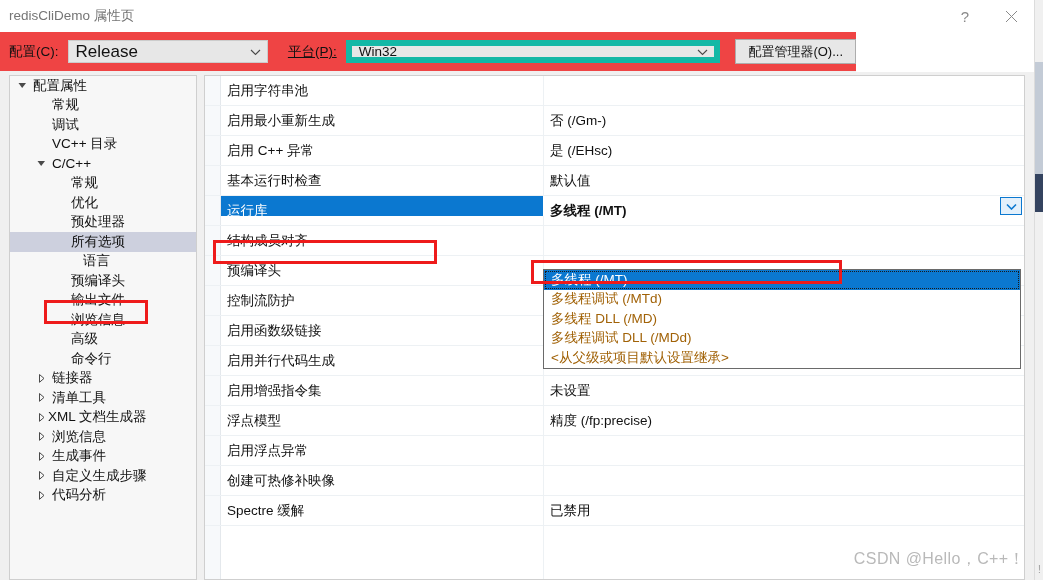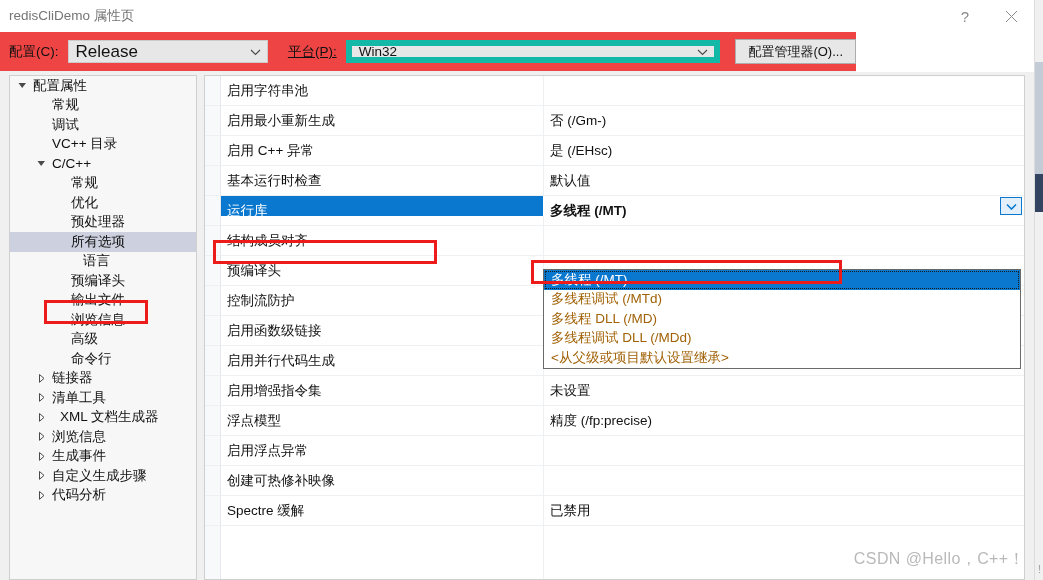--- a/index.html
+++ b/index.html
@@ -306,21 +306,21 @@
           </svg>
         </span>
         <span class="tree-label" style="margin-left: 4px;">清单工具</span>
       </div>
       <div class="tree-row">
         <span class="tw" style="margin-left: 25px;">
           <svg width="9" height="9" viewBox="0 0 9 9">
             <polygon points="2.5,0.5 7,4.4 2.5,8.3" fill="none" stroke="#4a4a4a" stroke-width="1"></polygon>
           </svg>
         </span>
-        <span class="tree-label" style="margin-left: 12px;">XML 文档生成器</span>
+        <span class="tree-label" style="margin-left: 0;">XML 文档生成器</span>
       </div>
       <div class="tree-row">
         <span class="tw" style="margin-left: 25px;">
           <svg width="9" height="9" viewBox="0 0 9 9">
             <polygon points="2.5,0.5 7,4.4 2.5,8.3" fill="none" stroke="#4a4a4a" stroke-width="1"></polygon>
           </svg>
         </span>
         <span class="tree-label" style="margin-left: 4px;">浏览信息</span>
       </div>
       <div class="tree-row">

